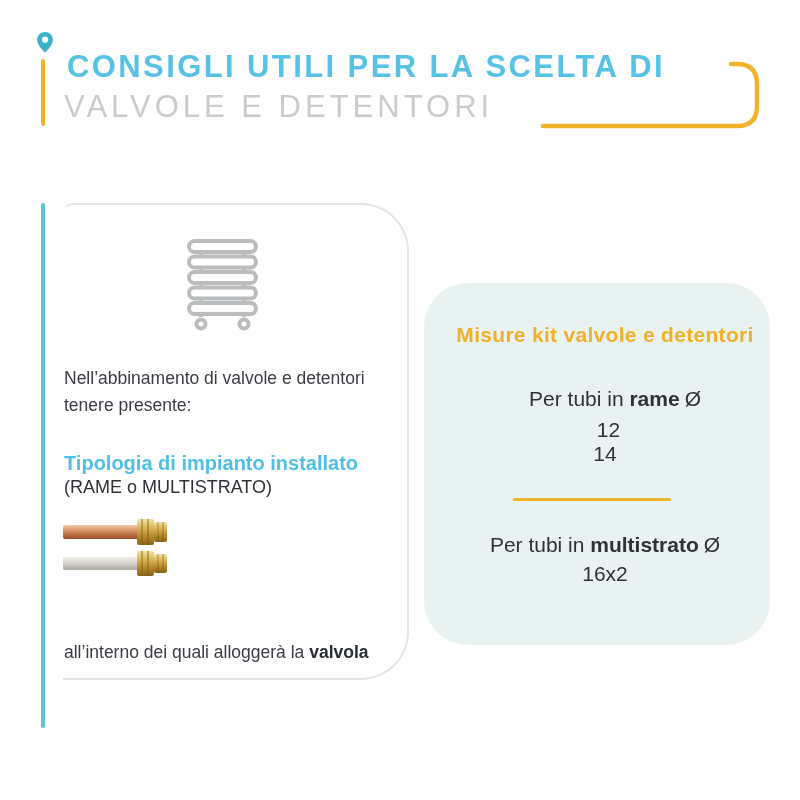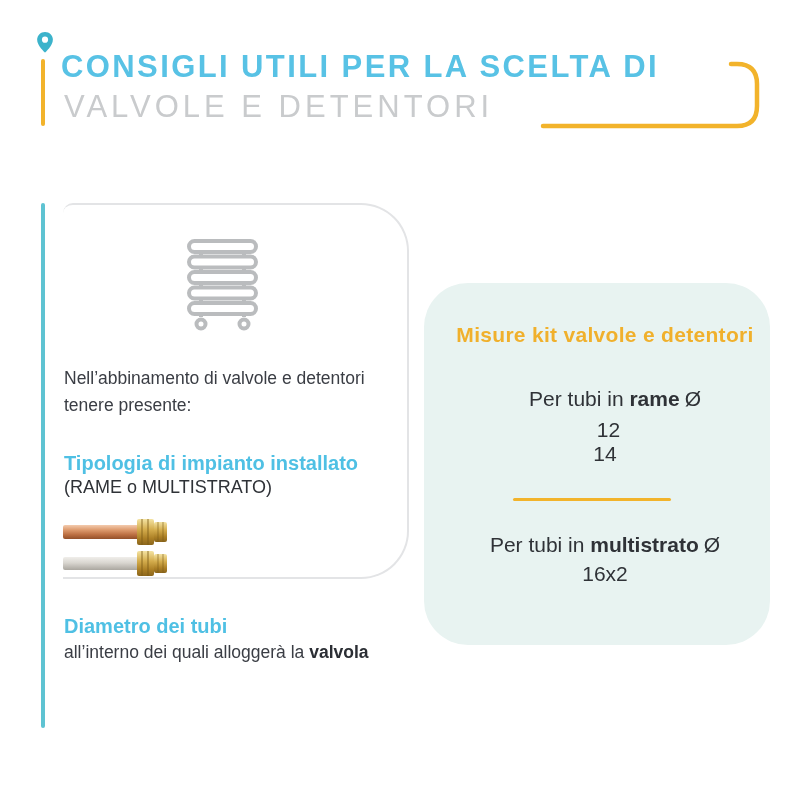--- a/index.html
+++ b/index.html
@@ -8,33 +8,33 @@
     font-family:"Liberation Sans","DejaVu Sans",sans-serif;
     position:relative;overflow:hidden;
     color:#33363d;
   }
   .abs{position:absolute;}
 
   
   #pin-icon{left:36px;top:31px;width:18px;height:23px;}
   #yellow-dash{left:41px;top:59px;width:4px;height:67px;background:#f2b32b;border-radius:2px;}
   #main-title{
-    left:61px;top:49px;font-size:31px;font-weight:800;color:#58c2e5;
+    left:67px;top:49px;font-size:31px;font-weight:800;color:#58c2e5;
     letter-spacing:2.4px;white-space:nowrap;
   }
   #sub-title{
     left:64px;top:89px;font-size:31px;font-weight:400;color:#c9cbcd;
     letter-spacing:4px;white-space:nowrap;
   }
   #title-bracket{left:535px;top:58px;width:232px;height:74px;}
 
   
   #left-accent{left:41px;top:203px;width:4px;height:525px;background:#5ec3d2;border-radius:2px;}
   #left-card{
-    left:63px;top:203px;width:346px;height:376px;background:#ffffff;
+    left:63px;top:203px;width:346px;height:477px;background:#ffffff;
     border:2px solid #e3e4e6;border-left:none;
     border-radius:10px 48px 48px 0;box-sizing:border-box;
   }
   #radiator-wrap{left:124px;top:34px;width:71px;height:92px;}
   .body-text{font-size:17.5px;line-height:27px;color:#3a3d44;}
   #intro-text{left:1px;top:160px;width:340px;}
   .cyan-heading{font-size:20px;font-weight:700;color:#4fc0e4;white-space:nowrap;}
   #p1-title{left:1px;top:247px;}
   #p1-sub{left:1px;top:272px;font-size:18px;font-weight:500;color:#2f3237;white-space:nowrap;}
   #pipes-wrap{left:0px;top:305px;width:106px;height:72px;}
@@ -143,21 +143,20 @@
       <rect x="0" y="47" width="80" height="13" rx="2" fill="url(#multiGrad)"></rect>
       <rect x="74" y="41" width="17" height="25" rx="2" fill="url(#brassGrad)"></rect>
       <line x1="79" y1="41" x2="79" y2="66" stroke="#7a5a16" stroke-width="1.5" opacity="0.55"></line>
       <line x1="85" y1="41" x2="85" y2="66" stroke="#7a5a16" stroke-width="1.5" opacity="0.55"></line>
       <rect x="91" y="44" width="13" height="19" rx="2" fill="url(#brassGrad)"></rect>
       <line x1="95" y1="44" x2="95" y2="63" stroke="#7a5a16" stroke-width="1.2" opacity="0.5"></line>
       <line x1="100" y1="44" x2="100" y2="63" stroke="#7a5a16" stroke-width="1.2" opacity="0.5"></line>
     </g>
   </svg>
 
-  <div id="p2-title" class="abs cyan-heading">Diametro dei tubi</div>
 
   <div id="p2-sub" class="abs body-text">
     <span>all’interno dei quali alloggerà la </span><b>valvola</b>
   </div>
 </div>
 
 <div id="right-card" class="abs">
 
   <div id="rc-title" class="abs rc-line">Misure kit valvole e detentori</div>
 

